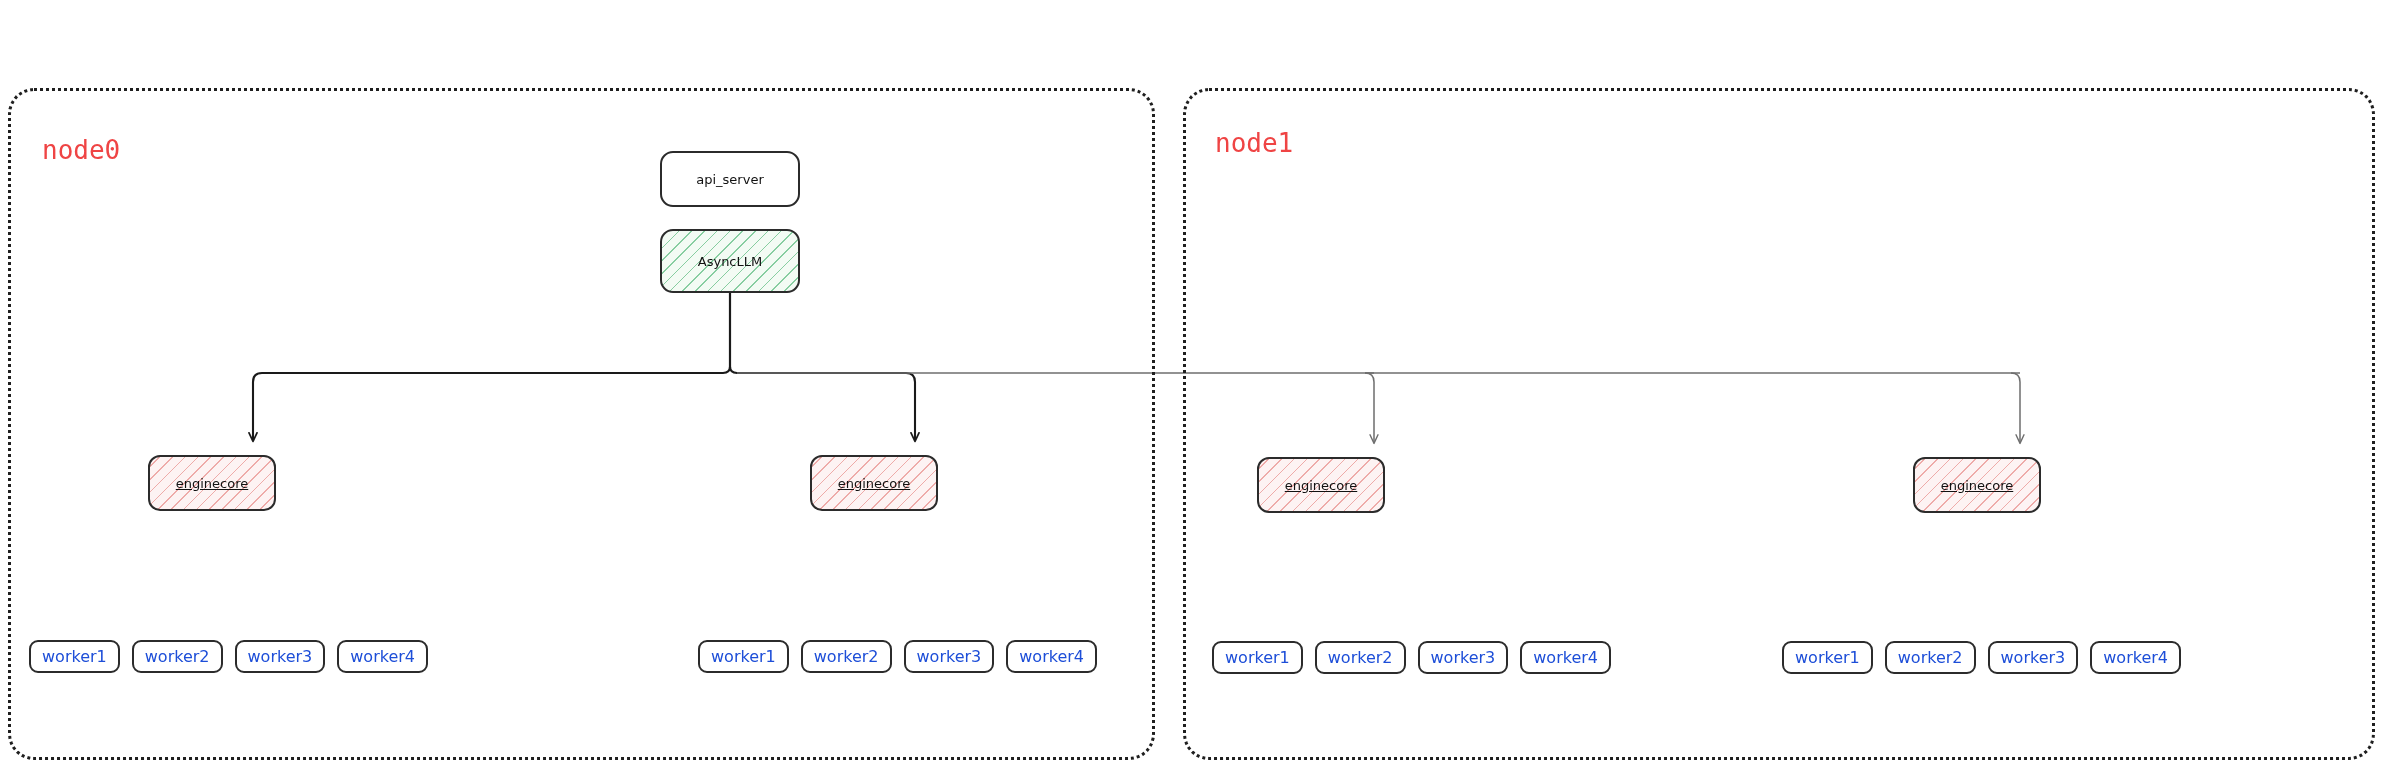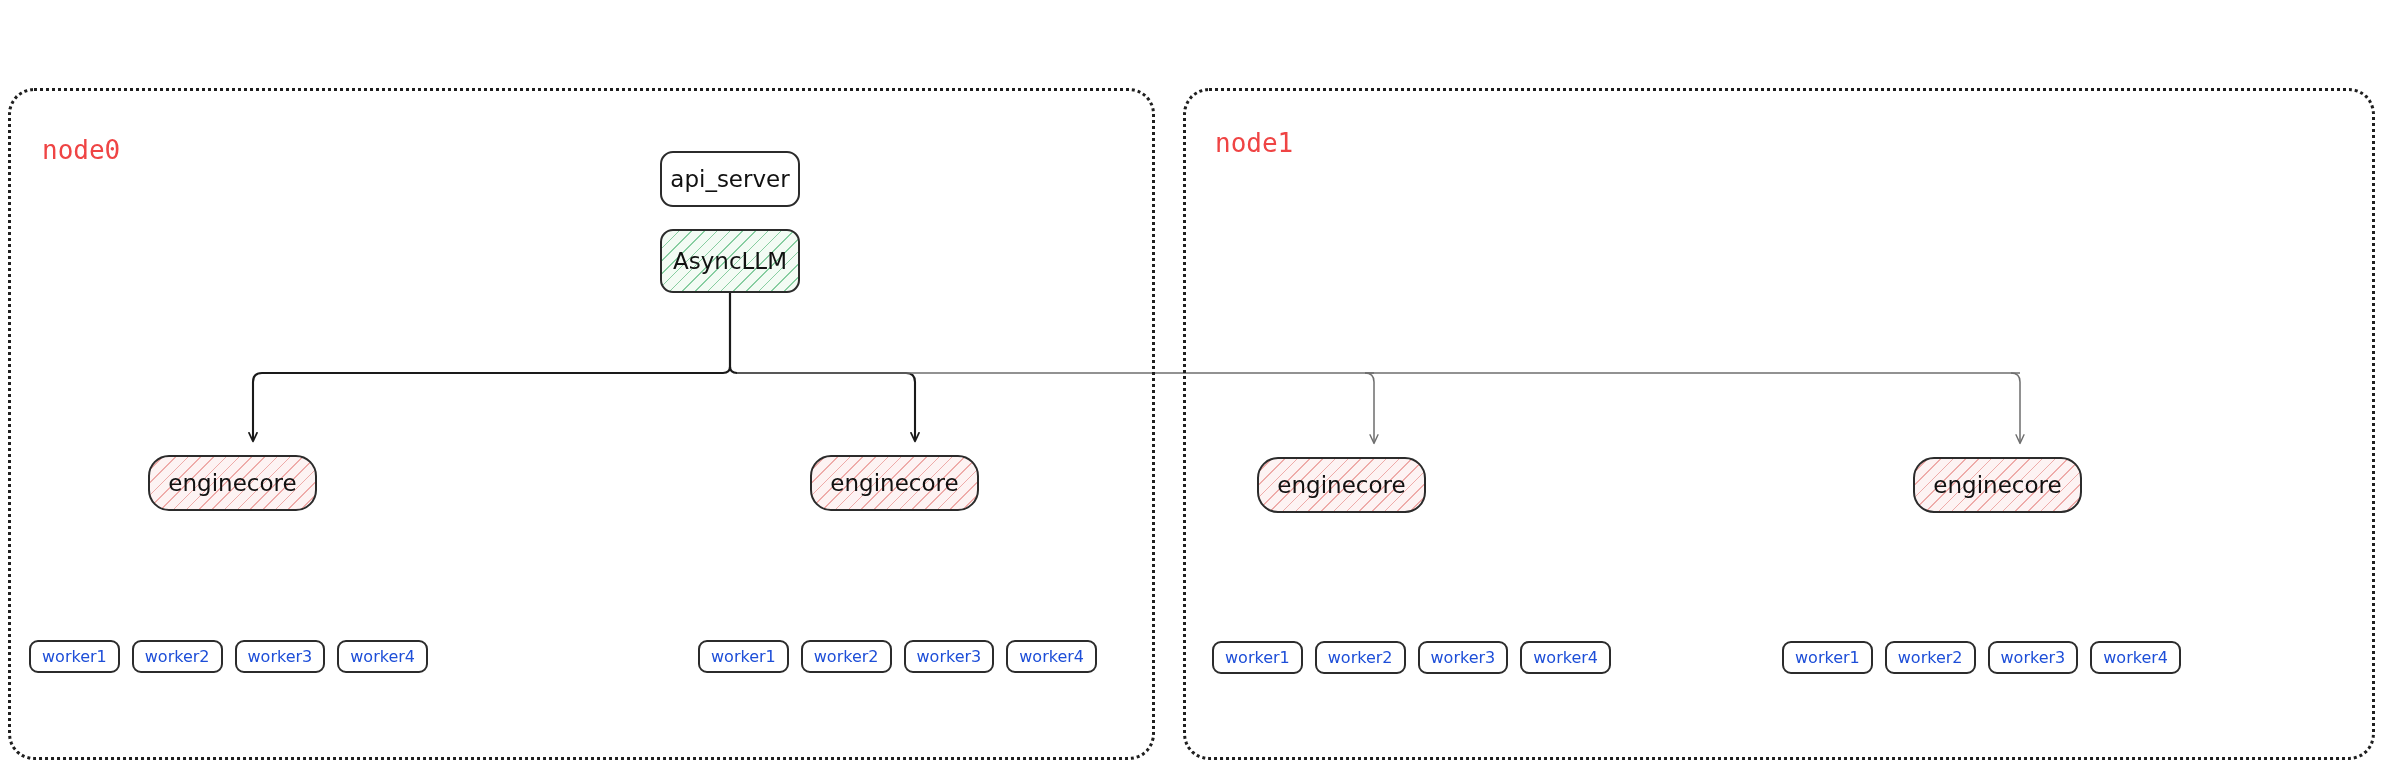--- a/index.html
+++ b/index.html
@@ -30,21 +30,21 @@
     font-size:26px;color:#ef4444;white-space:nowrap;
   }
 
   
   .rbox{
     position:absolute;box-sizing:border-box;
     border:2.2px solid #2b2b2b;
     border-radius:11px;
     display:flex;align-items:center;justify-content:center;
     color:#111;
-    font-size:23px;
+    font-size:13px;
     background:#ffffff;
     white-space:nowrap;
   }
 
   
   .api-box{
     width:140px;height:56px;border-radius:13px;
     border-bottom-left-radius:13px;border-bottom-right-radius:13px;
   }
   .async-box{
@@ -53,28 +53,29 @@
     background-image:repeating-linear-gradient(
        -45deg,
        rgba(46,168,92,0.55) 0px,
        rgba(46,168,92,0.55) 1.1px,
        rgba(0,0,0,0) 1.1px,
        rgba(0,0,0,0) 9px);
   }
 
   
   .engine-box{
-    width:169px;height:56px;border-radius:21px;
+    width:128px;height:56px;border-radius:12px;
     background-color:#fdf3f3;
     background-image:repeating-linear-gradient(
        -45deg,
        rgba(226,112,108,0.55) 0px,
        rgba(226,112,108,0.55) 1.1px,
        rgba(0,0,0,0) 1.1px,
        rgba(0,0,0,0) 9px);
+    text-decoration:underline;
   }
 
   
   .worker-row{position:absolute;display:flex;gap:12px;}
   .worker-box{
     position:relative;
     box-sizing:border-box;
     height:33px;padding:0 11px;
     border:2px solid #2b2b2b;border-radius:9px;
     background:#fff;color:#1d4ed8;font-size:16px;

